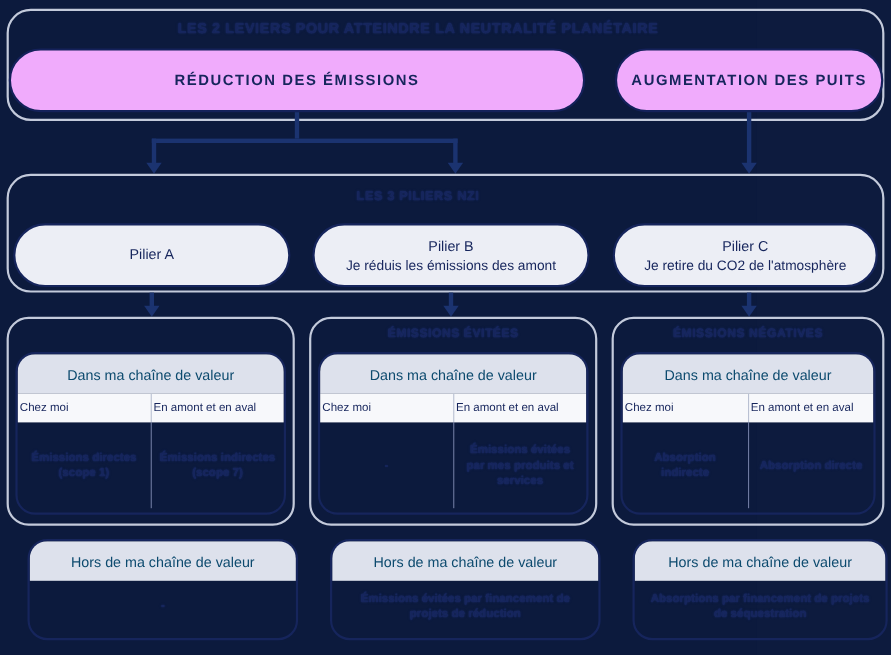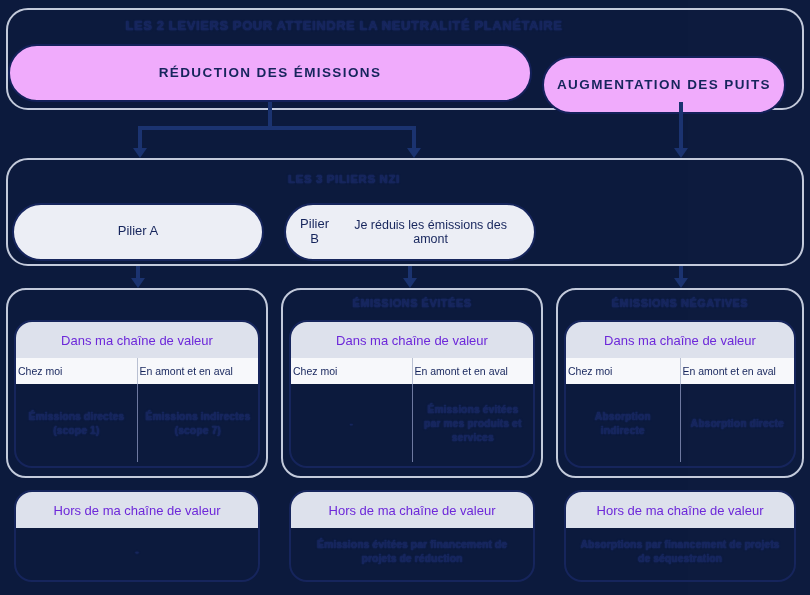--- a/index.html
+++ b/index.html
@@ -11,20 +11,21 @@
     font-family: "Liberation Sans", sans-serif;
     overflow: hidden;
     position: relative;
   }
 
   #canvas {
     position: relative;
     width: 688px;
     height: 595px;
     background: #0c1a3d;
+    padding-left: 36px;
   }
 
   
   .frame {
     position: absolute;
     border: 2px solid #c3cadb;
     border-radius: 22px;
     background: transparent;
   }
 
@@ -55,21 +56,21 @@
     justify-content: center;
     text-align: center;
     color: #16255c;
     font-weight: bold;
     font-size: 13.5px;
     letter-spacing: 1.4px;
     line-height: 1.35;
     padding: 0 10px;
   }
   #lever-reduction   { left: 8px;   top: 44px; width: 524px; height: 58px; }
-  #lever-augmentation{ left: 542px; top: 44px; width: 244px; height: 58px; margin-top: 12px; }
+  #lever-augmentation{ left: 559px; top: 44px; width: 244px; height: 58px; }
 
   
   .conn { position: absolute; background: #1b3370; }
   .conn-v { width: 4px; }
   .conn-h { height: 4px; }
 
   .arrowhead {
     position: absolute;
     width: 0; height: 0;
     border-left: 7px solid transparent;
@@ -79,21 +80,21 @@
 
   
   .pillar {
     position: absolute;
     top: 203px;
     height: 58px;
     background: #eceef5;
     border: 2px solid #16255c;
     border-radius: 32px;
     display: flex;
-    flex-direction: row;
+    flex-direction: column;
     align-items: center;
     justify-content: center;
     color: #16255c;
     text-align: center;
     padding: 0 8px;
   }
   .pillar .p-name { font-size: 13px; margin-bottom: 3px; }
   .pillar .p-desc { font-size: 12.5px; }
 
   #pillar-a { left: 12px;  width: 252px; }
@@ -128,33 +129,33 @@
 
   
   .panel {
     position: absolute;
     border: 2px solid #16255c;
     border-radius: 18px;
     overflow: hidden;
     background: transparent;
   }
   .panel-in  { top: 320px; height: 148px; }
-  .panel-out { top: 490px; height: 92px; }
+  .panel-out { top: 490px; height: 92px; margin-left: 11px; }
 
   #panel-in-a  { left: 14px;  width: 246px; }
   #panel-in-b  { left: 289px; width: 246px; }
   #panel-in-c  { left: 564px; width: 232px; }
 
   #panel-out-a { left: 14px;  width: 246px; }
   #panel-out-b { left: 289px; width: 246px; }
   #panel-out-c { left: 564px; width: 232px; }
 
   .panel-title {
     background: #dde1ec;
-    color: #6d28d9;
+    color: #0c4a6e;
     font-size: 13px;
     text-align: center;
     padding: 11px 4px 10px;
   }
 
   .subhead-row {
     display: flex;
     background: #f7f8fb;
   }
   .subhead {
@@ -234,20 +235,24 @@
 
   <div id="pillar-a" class="pillar">
     <div class="p-name">Pilier A</div>
   </div>
 
   <div id="pillar-b" class="pillar">
     <div class="p-name">Pilier B</div>
     <div class="p-desc">Je réduis les émissions des amont</div>
   </div>
 
+  <div id="pillar-c" class="pillar">
+    <div class="p-name">Pilier C</div>
+    <div class="p-desc">Je retire du CO2 de l'atmosphère</div>
+  </div>
 
   <div class="conn conn-v" style="left:136px; top:266px; height:16px;"></div>
   <div class="arrowhead" style="left:131px; top:278px;"></div>
 
   <div class="conn conn-v" style="left:408px; top:266px; height:16px;"></div>
   <div class="arrowhead" style="left:403px; top:278px;"></div>
 
   <div class="conn conn-v" style="left:679px; top:266px; height:16px;"></div>
   <div class="arrowhead" style="left:674px; top:278px;"></div>
 

